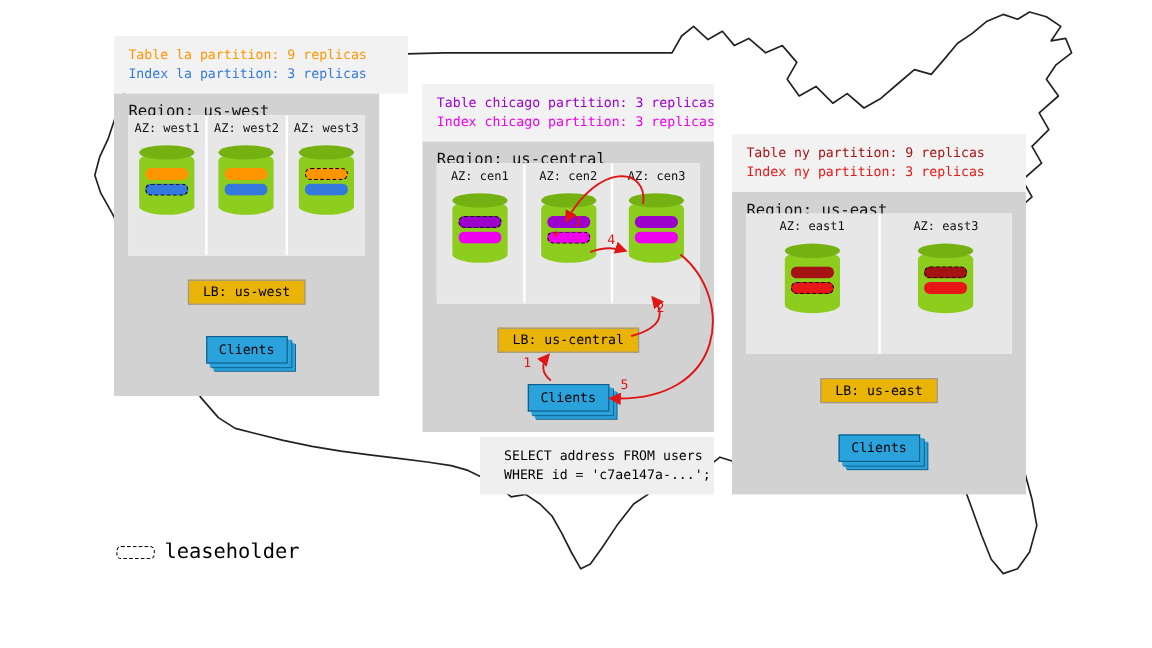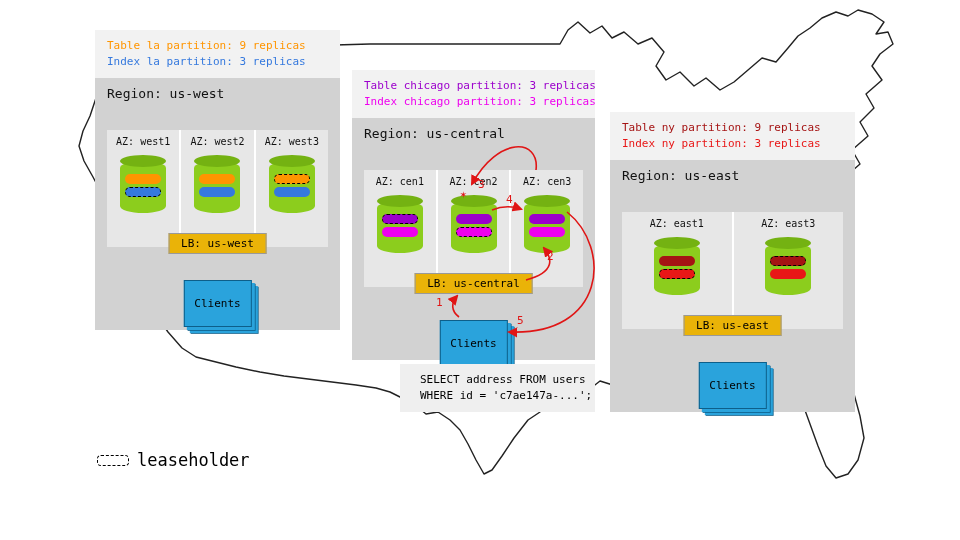--- a/index.html
+++ b/index.html
@@ -11,21 +11,21 @@
   #map-layer { z-index:0; }
   #arrow-layer { z-index:6; pointer-events:none; }
 
   .caption {
     position:absolute; z-index:2; background:#f2f2f2;
     padding:8px 12px; font-size:11px; line-height:16px; white-space:nowrap;
   }
   .panel { position:absolute; z-index:2; background:#d2d2d2; }
   .region-title { position:absolute; left:12px; top:8px; font-size:13px; color:#111; }
   .az-row {
-    position:absolute; left:12px; right:12px; top:52px; height:117px;
+    position:absolute; left:12px; right:12px; top:18px; height:117px;
     display:flex; gap:2px; background:#ffffff;
   }
   .az { flex:1; background:#e7e7e7; text-align:center; }
   .az-label { font-size:10px; padding-top:6px; color:#111; }
 
   .cyl { position:relative; width:46px; height:58px; margin:8px auto 0; }
   .cyl-top {
     position:absolute; left:0; top:0; width:46px; height:12px;
     border-radius:50%; background:#74b212; z-index:2;
   }
@@ -41,21 +41,21 @@
   .bar.first { margin-top:13px; }
   .bar.lease { border-color:#000; border-style:dashed; }
 
   .lb {
     position:absolute; left:50%; transform:translateX(-50%); top:155px;
     background:#eab308; border:1px solid #999; padding:3px 12px;
     font-size:11px; white-space:nowrap;
   }
   .clients {
     position:absolute; left:50%; transform:translateX(-50%); top:202px;
-    background:#2aa3dc; border:1px solid #0d5f8a; padding:16px 10px;
+    background:#2aa3dc; border:1px solid #0d5f8a; padding:4px 10px;
     font-size:11px; white-space:nowrap;
     box-shadow: 3px 3px 0 #2aa3dc, 3.8px 3.8px 0 #0d5f8a,
                 6px 6px 0 #2aa3dc, 6.8px 6.8px 0 #0d5f8a;
   }
 
   .sqlbox {
     position:absolute; z-index:2; left:400px; top:364px; width:195px; height:48px;
     background:#efefef; font-size:11px; line-height:16px;
     padding:8px 0 0 20px; box-sizing:border-box; white-space:nowrap;
   }
@@ -89,21 +89,21 @@
              L356,385 L332,382 L308,379 L284,376 L260,372 L236,367 L212,361 L196,357
              L182,348 L168,332 L154,312 L141,289 L130,265 L120,241 L112,217 L103,196 L93,177 L84,161
              L79,146 L83,131 L90,116 L95,101 L100,86 L106,70 Z" fill="none" stroke="#222" stroke-width="1.4" stroke-linejoin="round"></path>
   </svg>
 
   <div class="caption" style="left:95px; top:30px; width:221px;">
     <div style="color: rgb(255, 149, 0);">Table la partition: 9 replicas</div>
     <div style="color: rgb(53, 121, 222);">Index la partition: 3 replicas</div>
   </div>
 
-  <div class="panel" style="left:95px; top:78px; width:245px; height:252px;">
+  <div class="panel" style="left:95px; top:78px; width:221px; height:252px;">
     <div class="region-title">Region: us-west</div>
     <div class="az-row">
       <div class="az">
         <div class="az-label">AZ: west1</div>
         <div class="cyl">
           <div class="cyl-top"></div>
           <div class="cyl-body">
             <div class="bar first" style="background: rgb(255, 149, 0);"></div>
             <div class="bar lease" style="background: rgb(53, 121, 222);"></div>
           </div>

